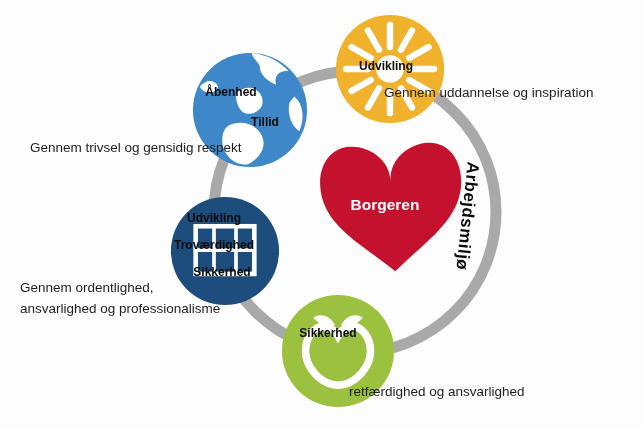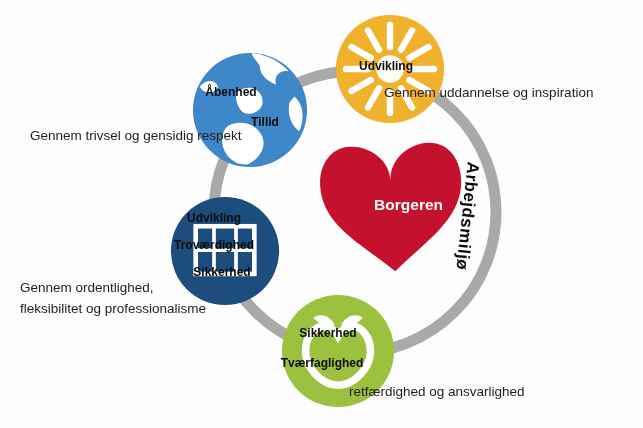--- a/index.html
+++ b/index.html
@@ -11,21 +11,21 @@
   svg.node{position:absolute;}
   .node-label{
     position:absolute;transform:translateX(-50%);
     font-weight:bold;font-size:12px;color:#0c0c0c;white-space:nowrap;z-index:6;
   }
   .desc{
     position:absolute;font-size:13.5px;color:#1e1e1e;line-height:21px;
     white-space:nowrap;z-index:6;
   }
   .heart-text{
-    position:absolute;left:327px;top:194px;width:116px;text-align:right;
+    position:absolute;left:327px;top:194px;width:116px;text-align:center;
     color:#fff;font-weight:bold;font-size:15.5px;line-height:22px;z-index:6;
   }
   .ring-label{
     position:absolute;left:394px;top:206px;width:146px;text-align:center;
     font-weight:bold;font-size:17px;letter-spacing:.5px;color:#0a0a0a;
     transform:rotate(96deg);transform-origin:center;z-index:5;white-space:nowrap;
   }
   .z2{z-index:2}.z3{z-index:3}
 </style>
 </head>
@@ -96,29 +96,28 @@
 
   <div class="ring-label">Arbejdsmiljø</div>
 
   <div class="node-label" style="left:386px;top:59px">Udvikling</div>
   <div class="node-label" style="left:231px;top:85px">Åbenhed</div>
   <div class="node-label" style="left:265px;top:115px">Tillid</div>
   <div class="node-label" style="left:214px;top:211px">Udvikling</div>
   <div class="node-label" style="left:214px;top:238px">Troværdighed</div>
   <div class="node-label" style="left:222px;top:265px">Sikkerhed</div>
   <div class="node-label" style="left:328px;top:326px">Sikkerhed</div>
-  <div class="node-label" style="left:322px;top:356px">Tværfaglighed</div>
 
   <div class="desc" style="left:384px;top:82px">
     <div>Gennem uddannelse og inspiration</div>
   </div>
-  <div class="desc" style="left:30px;top:125px">
+  <div class="desc" style="left:30px;top:137px">
     <div>Gennem trivsel og gensidig respekt</div>
   </div>
   <div class="desc" style="left:20px;top:277px">
     <div>Gennem ordentlighed,</div>
-    <div>fleksibilitet og professionalisme</div>
+    <div>ansvarlighed og professionalisme</div>
   </div>
   <div class="desc" style="left:349px;top:381px">
     <div>retfærdighed og ansvarlighed</div>
   </div>
 
 </div>
 
 </body></html>

